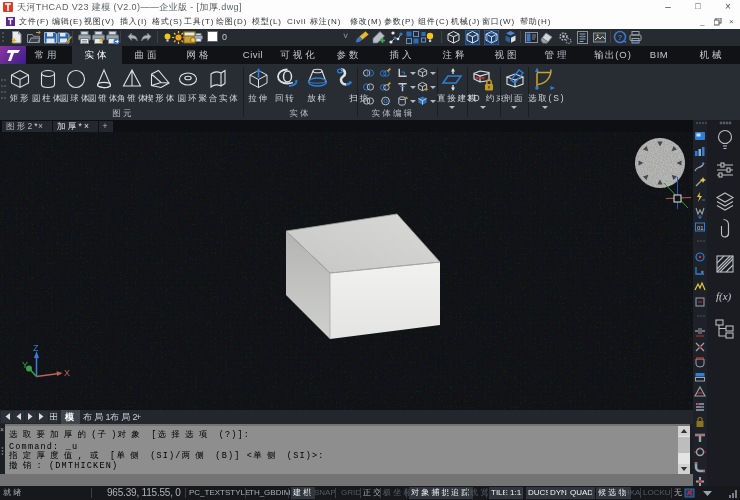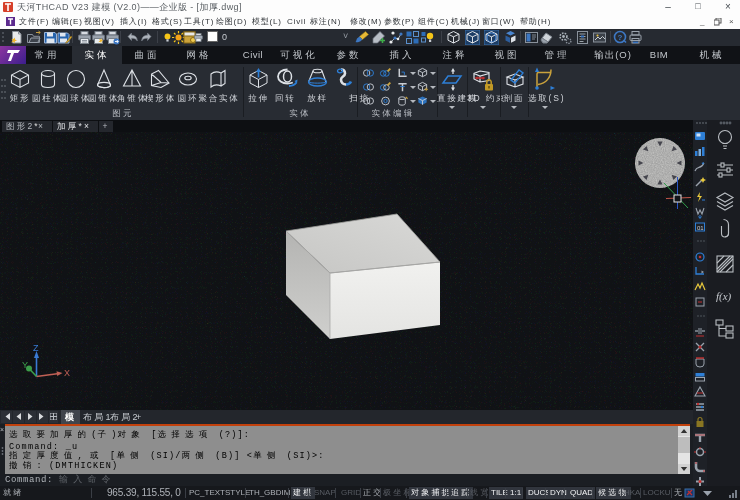--- a/index.html
+++ b/index.html
@@ -1,15 +1,15 @@
 <!DOCTYPE html>
 <html><head><meta charset="utf-8"><style>
 *{margin:0;padding:0;box-sizing:border-box}
 html,body{width:740px;height:500px;overflow:hidden;background:#131518;font-family:"Liberation Sans",sans-serif}
-#root{position:relative;width:740px;height:500px;background:#c2410c}
+#root{position:relative;width:740px;height:500px;background:#737373}
 .abs{position:absolute}
 
 #titlebar{left:0;top:0;width:740px;height:14px;background:#fdfdfd;color:#5a5f63;font-size:9px;line-height:14px}
 #ttext{position:absolute;left:17px;top:0;white-space:nowrap;letter-spacing:.4px}
 .winbtn{position:absolute;top:0;height:14px;color:#474d52;font-size:10px;line-height:13px;text-align:center;width:16px}
 
 #menubar{left:0;top:14px;width:740px;height:15px;background:#fdfdfd;color:#303438;font-size:8px;line-height:15px;white-space:nowrap}
 #menubar span.mi{position:absolute;top:0;letter-spacing:0.8px}
 
 #toolbar{left:0;top:29px;width:740px;height:17px;background:#262a31}
@@ -861,21 +861,20 @@
   </div>
   <div class="abs" id="cmdscroll"><svg width="12" height="48">
         <rect width="12" height="48" fill="#e4e4e4"></rect>
         <rect x="0" y="0" width="12" height="10" fill="#d2d2d2"></rect>
         <rect x="0" y="38" width="12" height="10" fill="#d2d2d2"></rect>
         <path d="M6 3L2.8 7h6.4z" fill="#333"></path>
         <path d="M6 45l-3.2-4h6.4z" fill="#333"></path>
         <rect x="0" y="11" width="12" height="16" fill="#bdbdbd"></rect>
       </svg></div>
   <div class="abs" id="cmdgap"></div>
-  <div class="abs" id="prompt">Command: <span style="color:#5d6167" class="k">输入命令</span></div>
   <div class="abs" id="status">
     <span class="si s2" style="left:3px">就绪</span>
     <span class="sep" style="left:91px"></span>
     <span class="si" style="left:107px;font-size:10px;letter-spacing:-0.2px">965.39, 115.55, 0</span>
     <span class="sep" style="left:185px"></span>
     <span class="si" style="left:189px">PC_TEXTSTYLE</span>
     <span class="sep" style="left:245px"></span>
     <span class="si" style="left:249px">TH_GBDIM</span>
     <span class="sep" style="left:288px"></span>
     <span class="si on s2" style="left:291px">建模</span>

